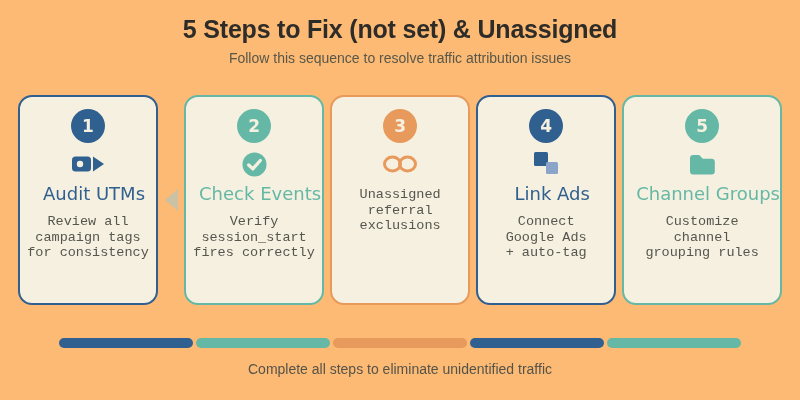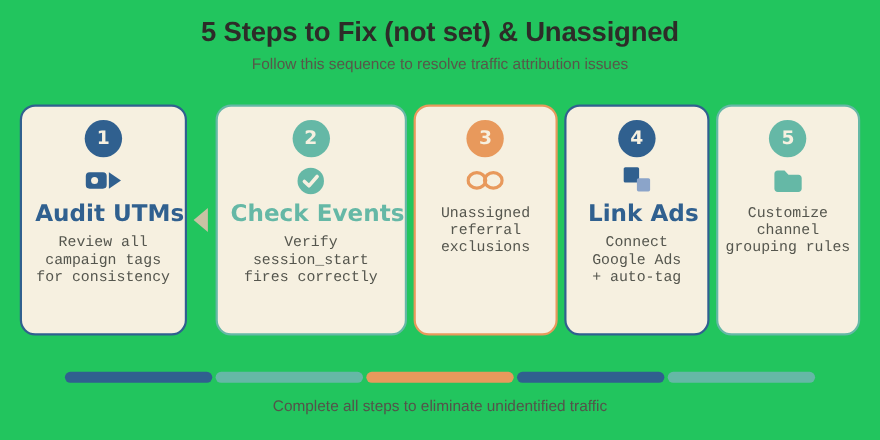--- a/index.html
+++ b/index.html
@@ -1,20 +1,20 @@
 <!DOCTYPE html>
 <html><head>
 <meta charset="utf-8">
 <style>
   html, body { margin: 0; padding: 0; background: #e9e3c4; }
   .canvas {
     position: relative;
     width: 800px;
     height: 400px;
-    background: #22c55e;
+    background: #fdba74;
     font-family: "Liberation Sans", sans-serif;
     overflow: hidden;
     box-sizing: border-box;
     padding-top: 14px;
   }
   .page-title {
     margin: 0;
     text-align: center;
     font-size: 25px;
     line-height: 30px;
@@ -62,22 +62,22 @@
     display: flex; align-items: center; justify-content: center;
   }
   .icon-box {
     height: 26px;
     margin-top: 8px;
     display: flex; align-items: center; justify-content: center;
   }
   .step-title {
     margin: 7px 0 0 12px;
     font-family: "DejaVu Sans", sans-serif;
-    font-weight: 700;
-    font-size: 21px;
+    font-weight: 400;
+    font-size: 18px;
     line-height: 20px;
     color: var(--accent);
     white-space: nowrap;
   }
   .step-desc {
     margin: 10px 0 0 0;
     font-family: Liberation Mono, monospace;
     font-size: 13.5px;
     line-height: 15.5px;
     color: #55564e;
@@ -189,20 +189,21 @@
 + auto-tag</p>
     </div>
 
     <div class="card accent-teal">
       <div class="num-badge">5</div>
       <div class="icon-box">
         <svg width="30" height="25" viewBox="0 0 30 25">
           <path d="M3 6 C3 4.3 4.3 3 6 3 H12.2 L15.8 6.8 H24.8 C26.5 6.8 27.8 8.1 27.8 9.8 V19.5 C27.8 21.2 26.5 22.5 24.8 22.5 H6 C4.3 22.5 3 21.2 3 19.5 Z" fill="#65b8a6"></path>
         </svg>
       </div>
+      <h2 class="step-title">Channel Groups</h2>
       <p class="step-desc">Customize
 channel
 grouping rules</p>
     </div>
 
   </div>
 
   <div class="progress">
     <span class="segment seg-blue"></span>
     <span class="segment seg-teal"></span>

